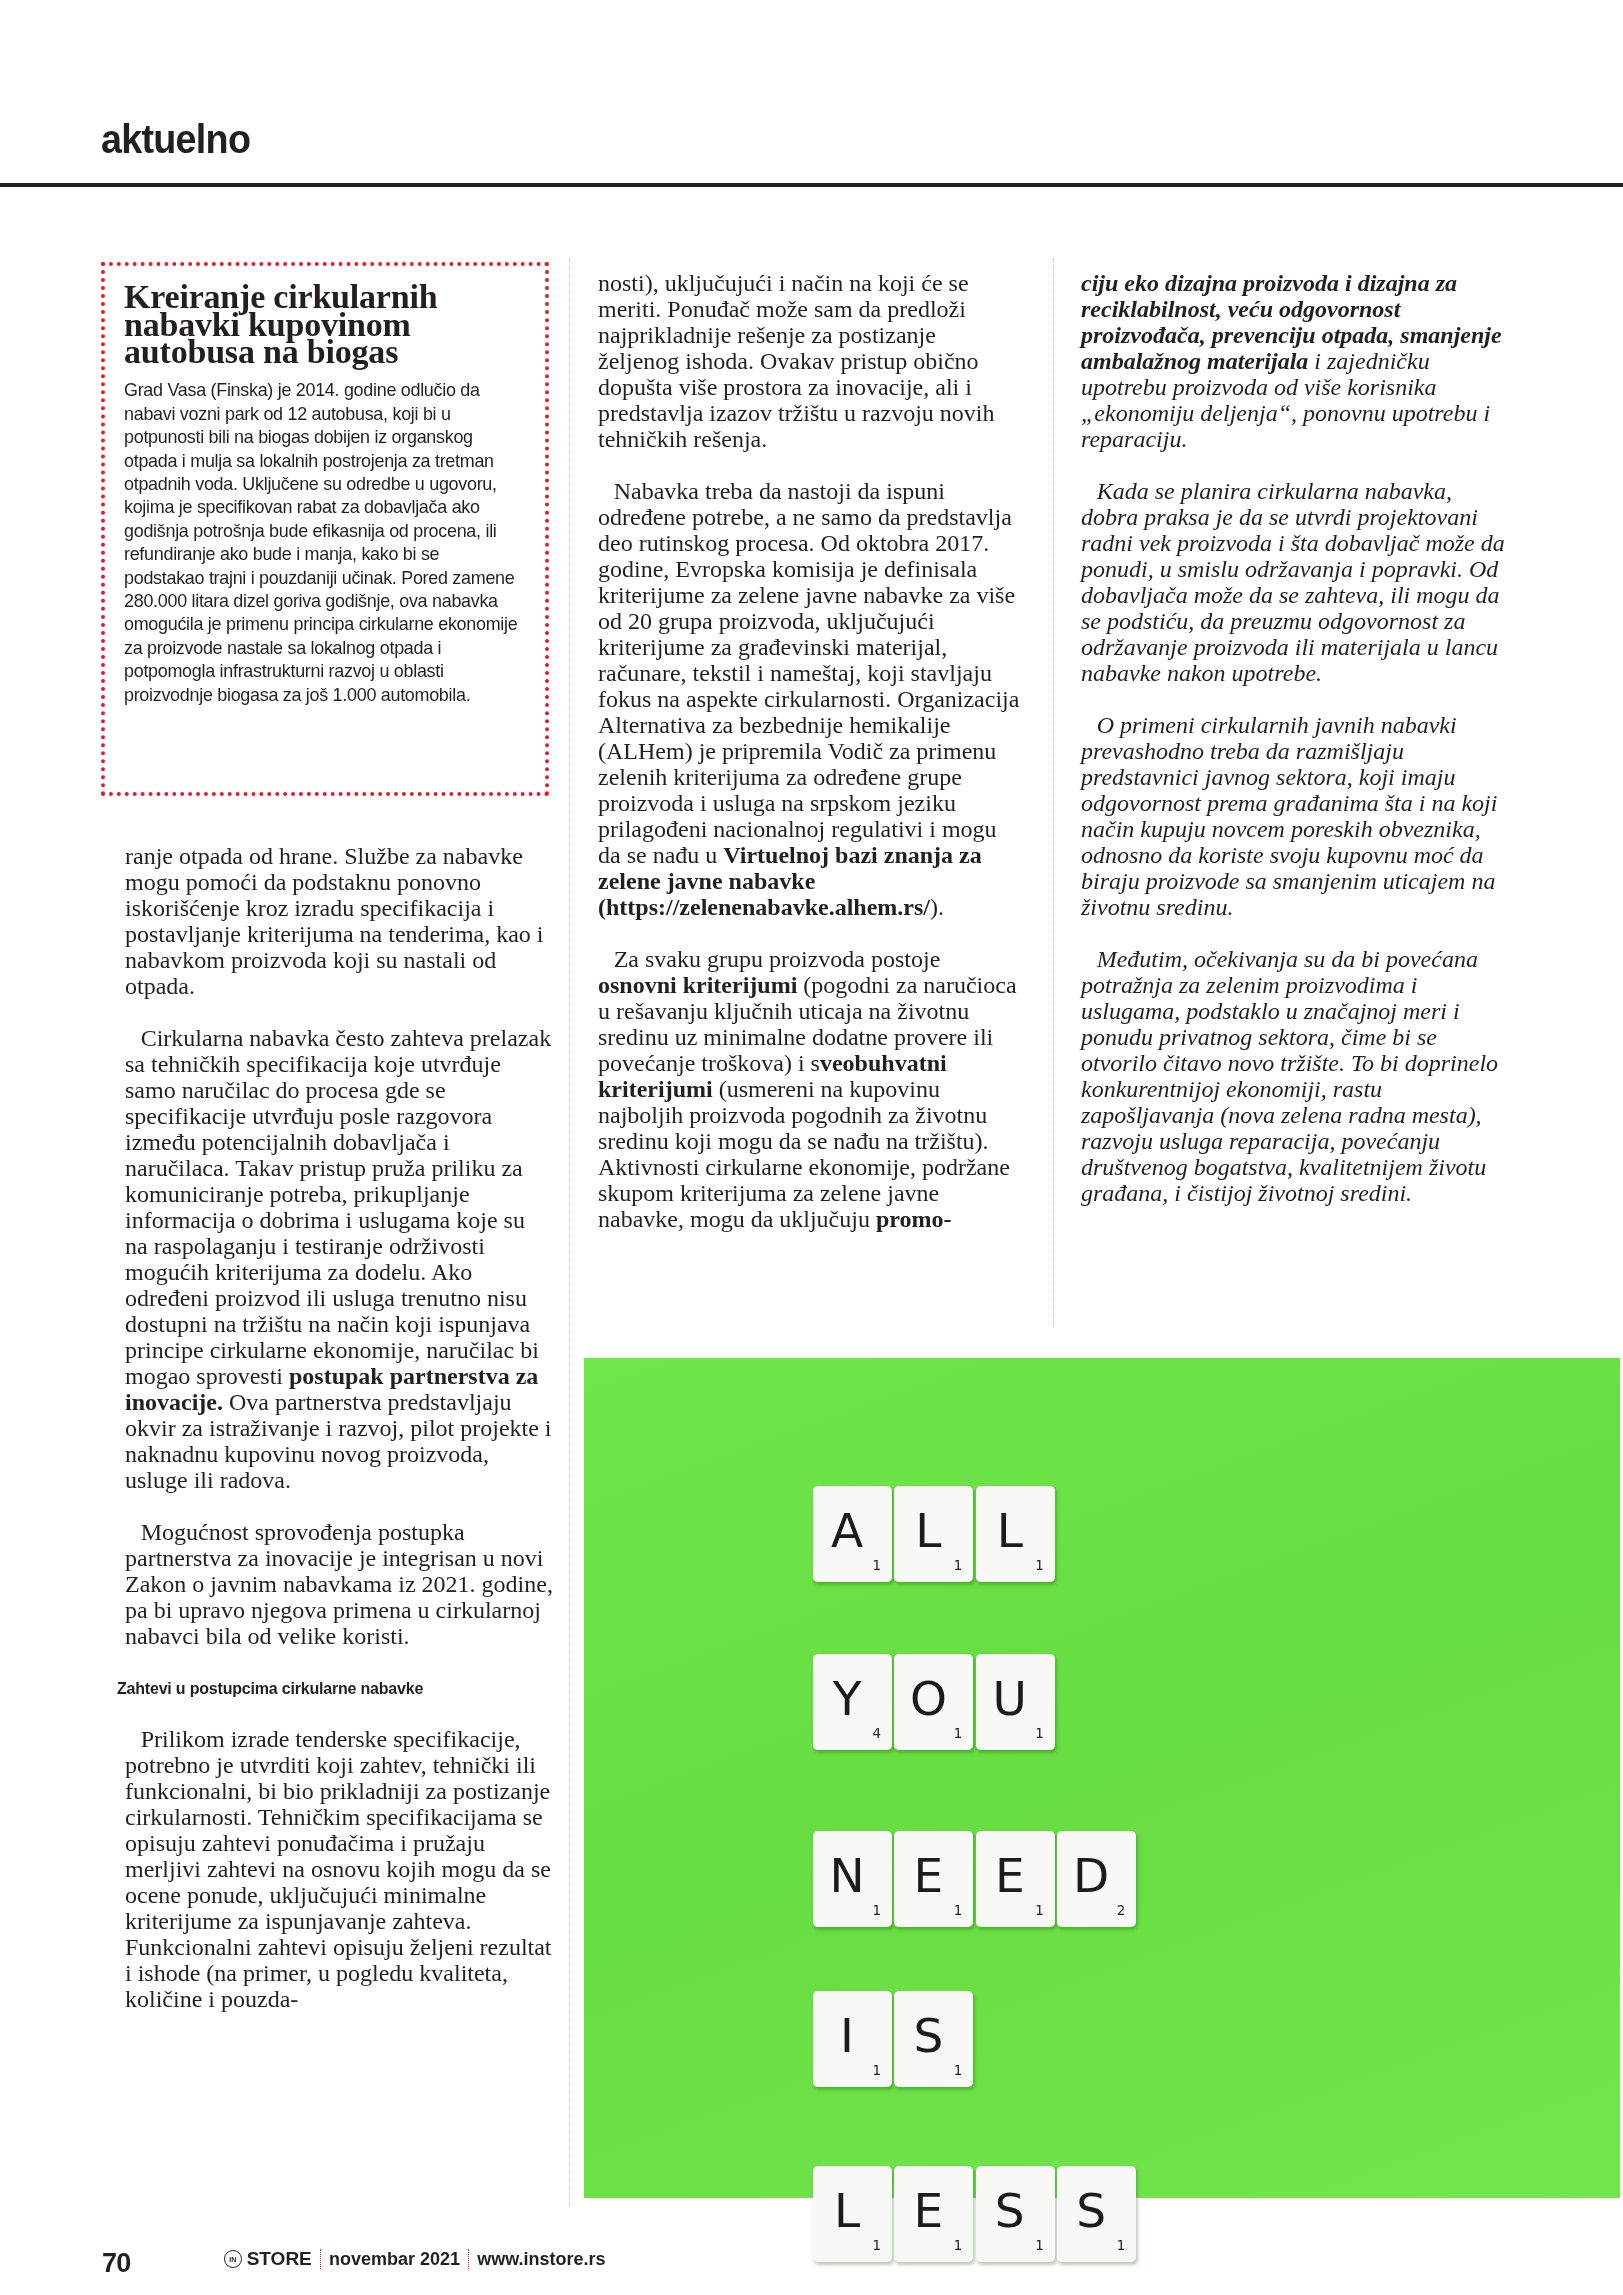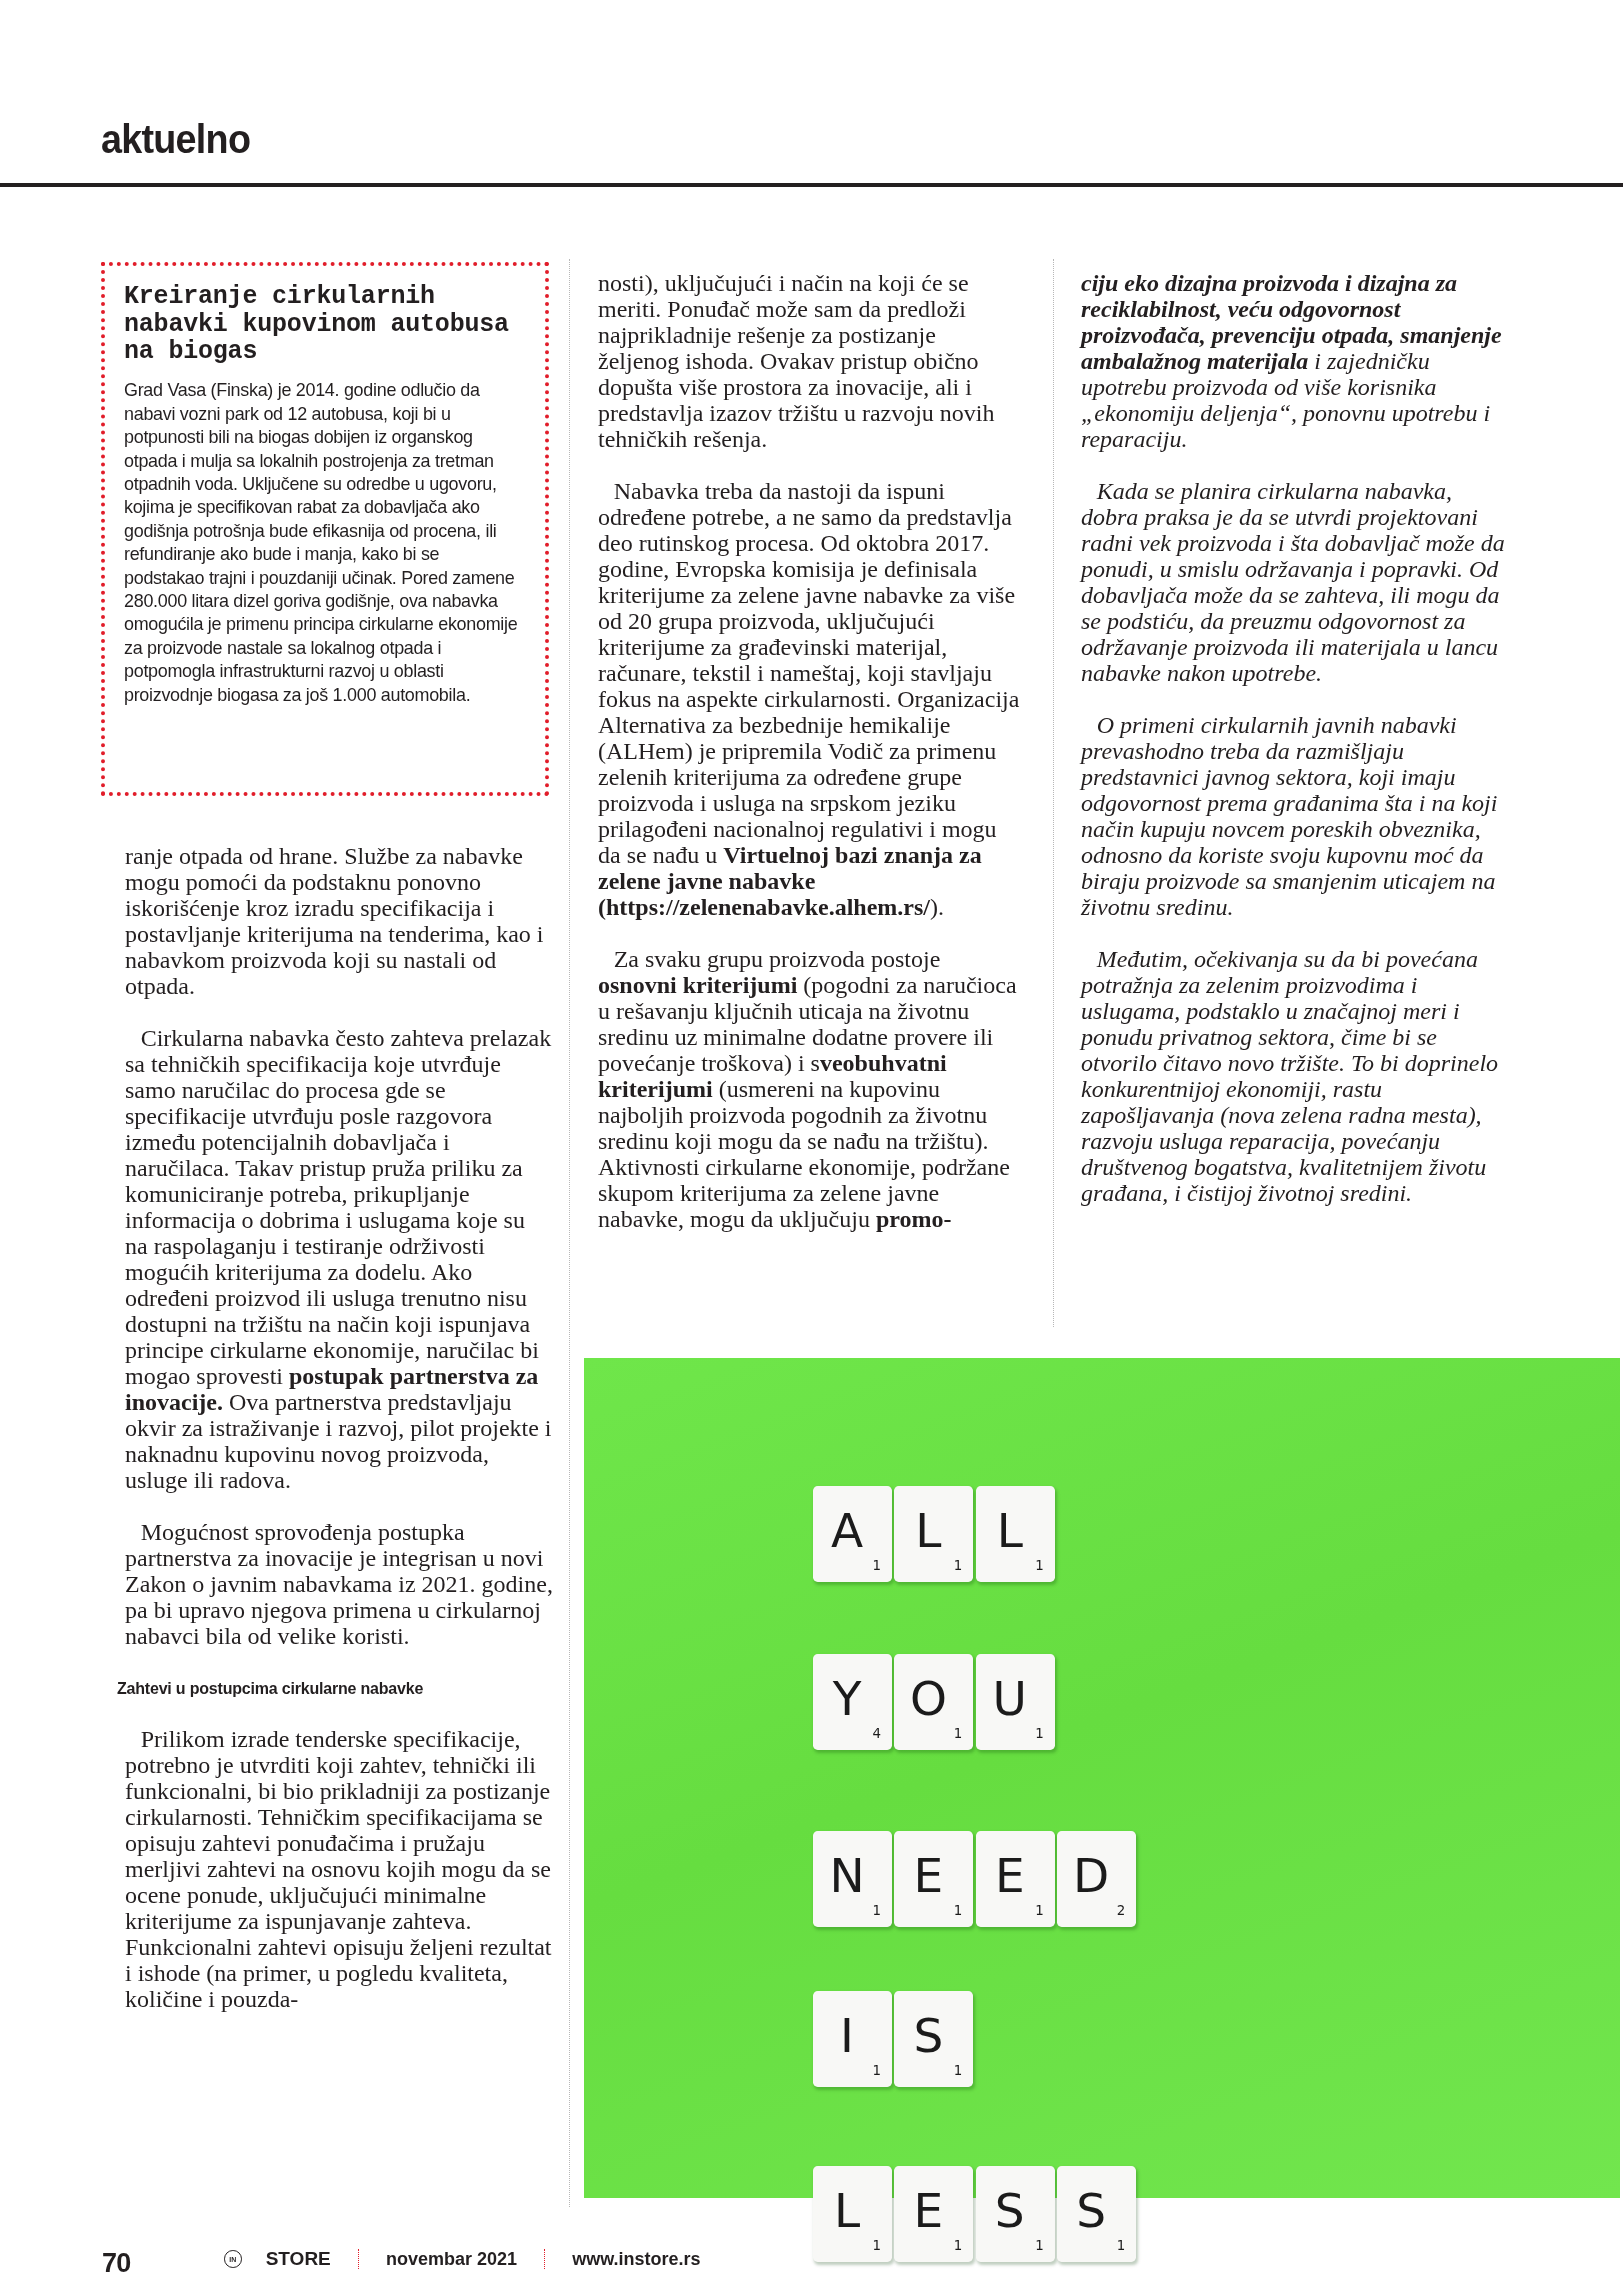--- a/index.html
+++ b/index.html
@@ -24,21 +24,21 @@
   .col-divider { position: absolute; border-left: 1.6px dotted #b7b7b7; }
   .div1 { left: 569px; top: 259px; height: 1948px; }
   .div2 { left: 1053px; top: 259px; height: 1068px; }
 
   .sidebar-box {
     position: absolute; left: 101px; top: 262px; width: 448px; height: 534px;
     border: 4.7px dotted #e11d2a; box-sizing: border-box;
     padding: 17.3px 15.7px 0 19px;
   }
   .sidebar-title {
-    font-family: Liberation Mono, monospace; font-weight: 700; font-size: 25px; line-height: 27.5px;
+    font-family: Liberation Serif, serif; font-weight: 700; font-size: 34px; line-height: 27.5px;
     color: #231f20; margin: 0 0 12.6px 0; letter-spacing: -0.2px;
   }
   .sidebar-body {
     font-family: "Liberation Sans", sans-serif; font-size: 18.5px; line-height: 23.4px; color: #231f20;
     letter-spacing: -0.3px; transform: scaleX(0.97); transform-origin: left; width: 412px;
   }
 
   .subhead {
     font-family: "Liberation Sans", sans-serif; font-weight: 700; font-size: 16px; line-height: 25px;
     margin: 27px 0 25px 0; letter-spacing: -0.2px;
@@ -52,21 +52,21 @@
   .tile {
     width: 79px; height: 96px; background: #f8f8f6; border-radius: 4.7px;
     box-shadow: 1.6px 2.4px 3.1px rgba(0,60,0,0.25); position: relative;
     display: flex; align-items: center; justify-content: center;
   }
   .tile .letter { font-family: "DejaVu Sans", sans-serif; font-size: 47px; color: #1b1b1b; margin-left: -11px; margin-top: -6.3px; }
   .tile .score { position: absolute; right: 11px; bottom: 9.4px; font-family: "DejaVu Sans", sans-serif; font-size: 13.4px; color: #1b1b1b; }
 
   .footer { position: absolute; top: 2248px; left: 0; width: 1623px; height: 31px; font-family: "Liberation Sans", sans-serif; }
   .page-num { position: absolute; left: 102px; top: 0; font-weight: 700; font-size: 27px; color: #231f20; letter-spacing: -0.8px; }
-  .footer-strip { position: absolute; left: 224px; top: 0; display: flex; align-items: center; gap: 24px; font-size: 18px; color: #231f20; }
+  .footer-strip { position: absolute; left: 224px; top: 0; display: flex; align-items: center; gap: 5px; font-size: 18px; color: #231f20; }
   .logo-in { width: 15.7px; height: 15.7px; border-radius: 50%; border: 1.6px solid #231f20; display: inline-flex; align-items: center; justify-content: center; font-size: 7px; font-weight: 700; }
   .logo-store { font-weight: 700; font-size: 19px; }
   .sep { display: inline-block; height: 20.4px; border-left: 1.6px dotted #e11d2a; margin: 0 3.1px; }
   .issue { font-weight: 700; }
   .url { font-weight: 700; }
 </style>
 </head>
 <body>
 
 <div class="section-title">aktuelno</div>

